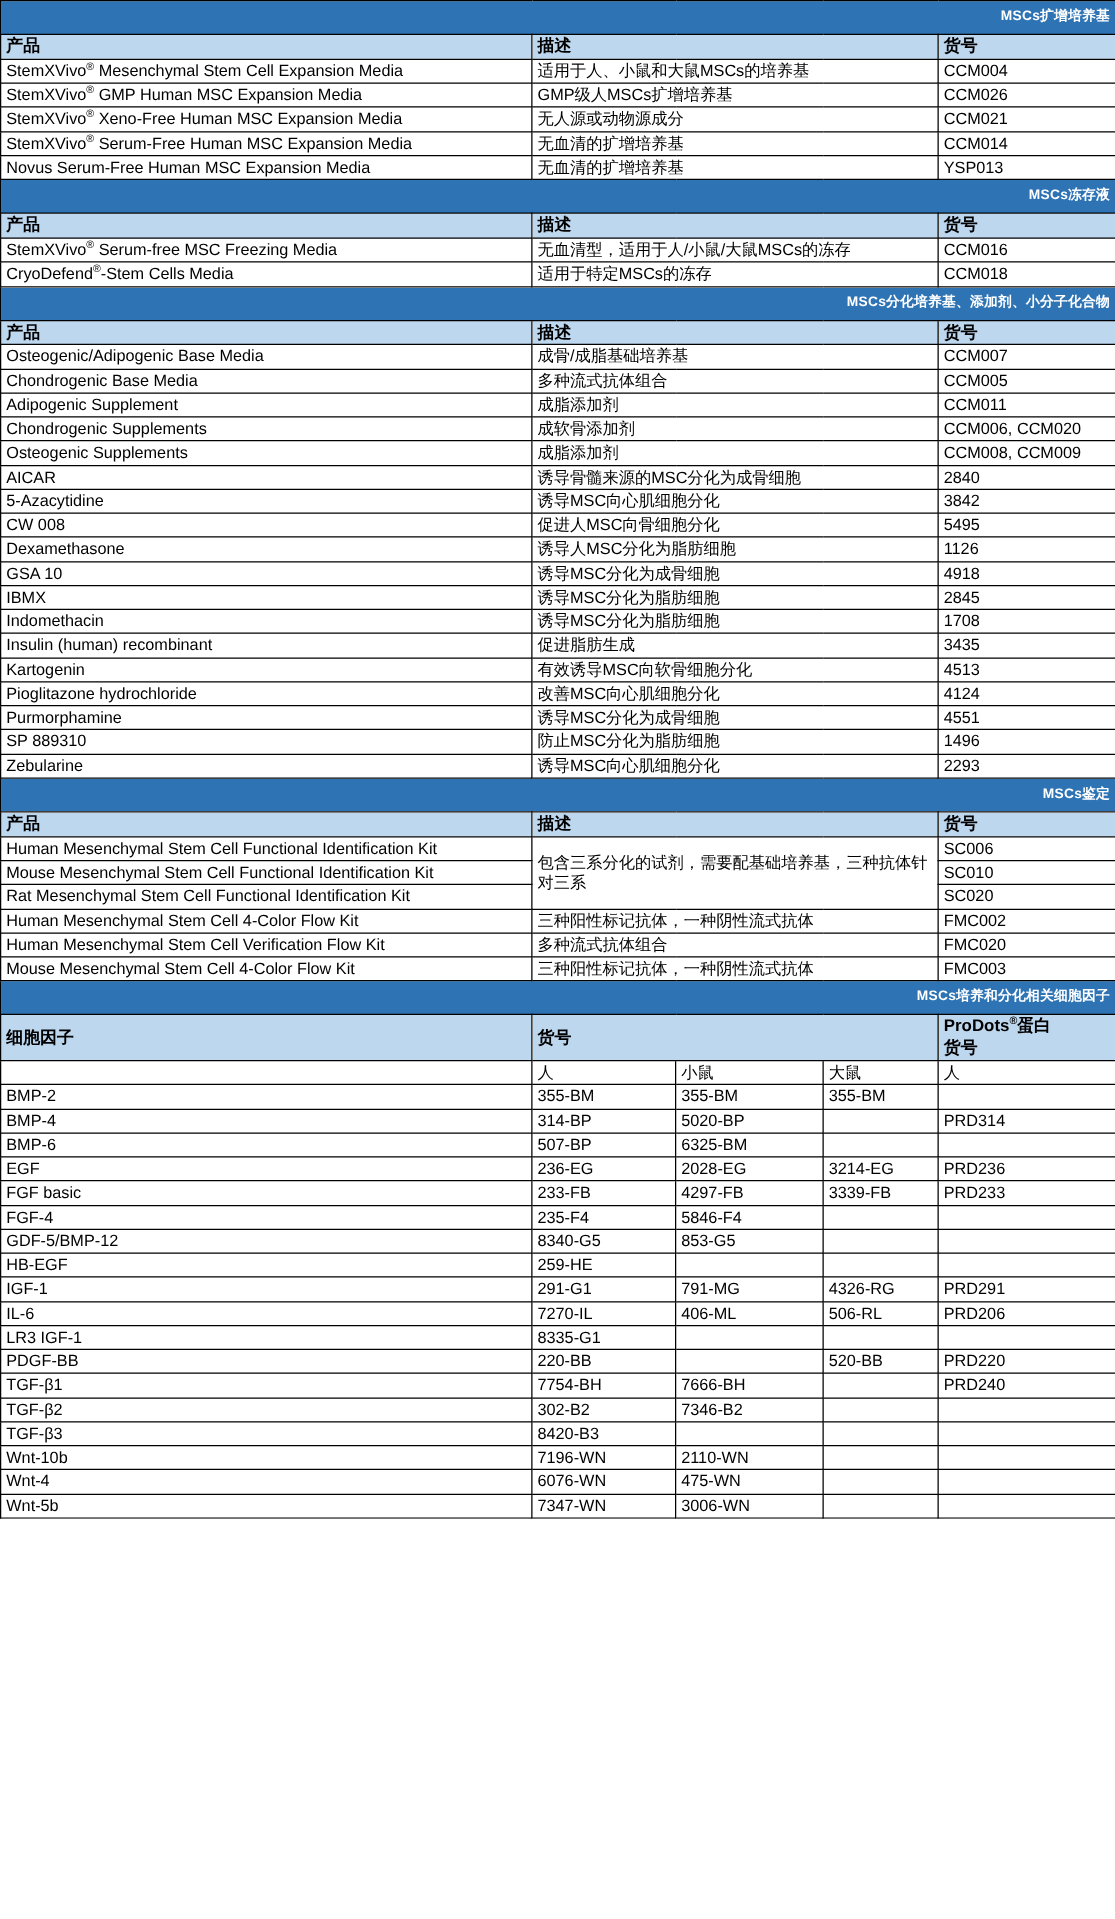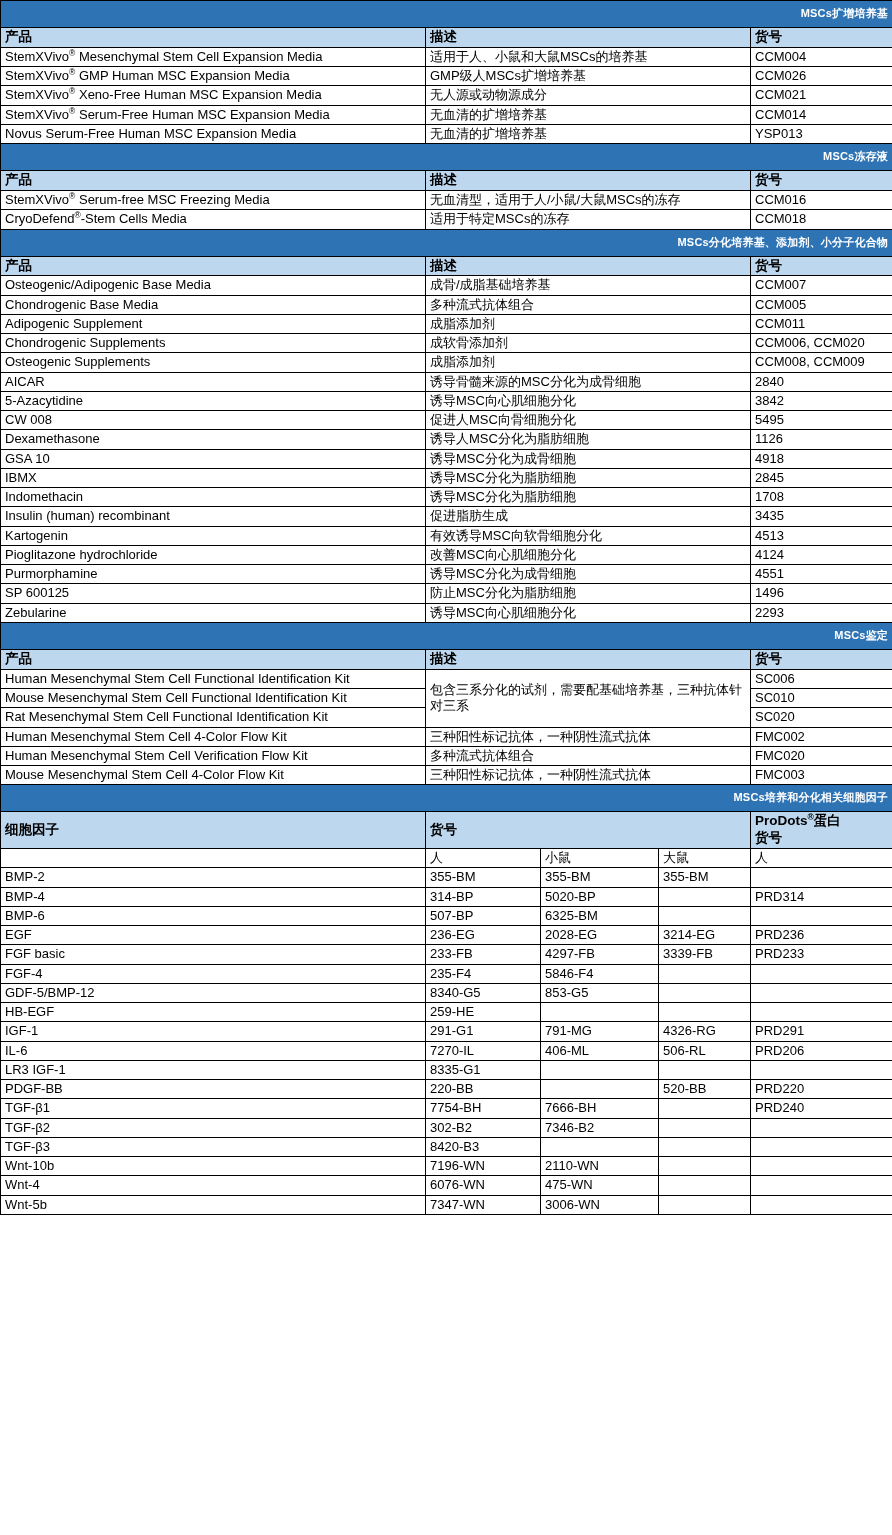--- a/index.html
+++ b/index.html
@@ -165,21 +165,21 @@
           <td>Pioglitazone hydrochloride</td>
           <td colspan="3" class="wrap">改善MSC向心肌细胞分化</td>
           <td>4124</td>
         </tr>
         <tr>
           <td>Purmorphamine</td>
           <td colspan="3" class="wrap">诱导MSC分化为成骨细胞</td>
           <td>4551</td>
         </tr>
         <tr>
-          <td>SP 600125</td>
+          <td>SP 889310</td>
           <td colspan="3" class="wrap">防止MSC分化为脂肪细胞</td>
           <td>1496</td>
         </tr>
         <tr>
           <td>Zebularine</td>
           <td colspan="3" class="wrap">诱导MSC向心肌细胞分化</td>
           <td>2293</td>
         </tr>
         <tr class="band-row">
           <td colspan="5">MSCs鉴定</td>

